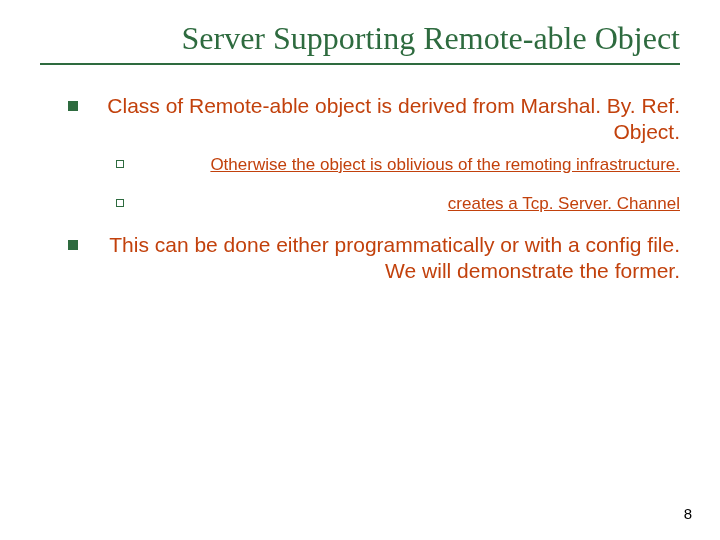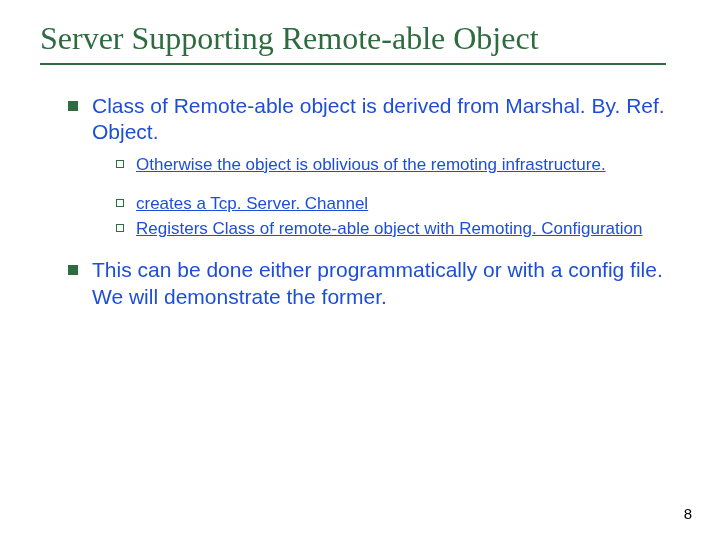--- a/index.html
+++ b/index.html
@@ -8,38 +8,39 @@
     background: #fff;
     font-family: Arial, Helvetica, sans-serif;
     width: 720px;
     height: 540px;
     position: relative;
     box-sizing: border-box;
   }
   .slide {
     width: 720px;
     height: 540px;
-    padding: 20px 54px 30px 40px;
+    padding: 20px 40px 30px 40px;
     box-sizing: border-box;
     position: relative;
+    text-align: right;
   }
   .title {
     font-family: "Times New Roman", Times, serif;
     font-size: 32px;
     color: #2e6b3f;
     margin: 0 0 6px 0;
     font-weight: normal;
   }
   .title-underline {
     height: 2px;
     background: #2e6b3f;
     margin: 0 0 28px 0;
   }
   .content {
-    color: #1d4ed8;
+    color: #c2410c;
     font-size: 21px;
     line-height: 1.25;
   }
   .l1 {
     display: flex;
     margin: 0 0 8px 28px;
   }
   .l1 .bullet {
     width: 10px;
     height: 10px;
@@ -99,24 +100,20 @@
         <span class="bullet"></span>
         <span class="txt">Otherwise the object is oblivious of the remoting infrastructure.</span>
       </div>
     </div>
 
     <div class="l2-wrap">
       <div class="l2">
         <span class="bullet"></span>
         <span class="txt">creates a Tcp. Server. Channel</span>
       </div>
-      <div class="l2">
-        <span class="bullet"></span>
-        <span class="txt">Registers Class of remote-able object with Remoting. Configuration</span>
-      </div>
     </div>
 
     <div class="l1">
       <span class="bullet"></span>
       <span class="txt">This can be done either programmatically or with a config file.  We will demonstrate the former.</span>
     </div>
 
   </div>
 
   <div class="pagenum">8</div>

